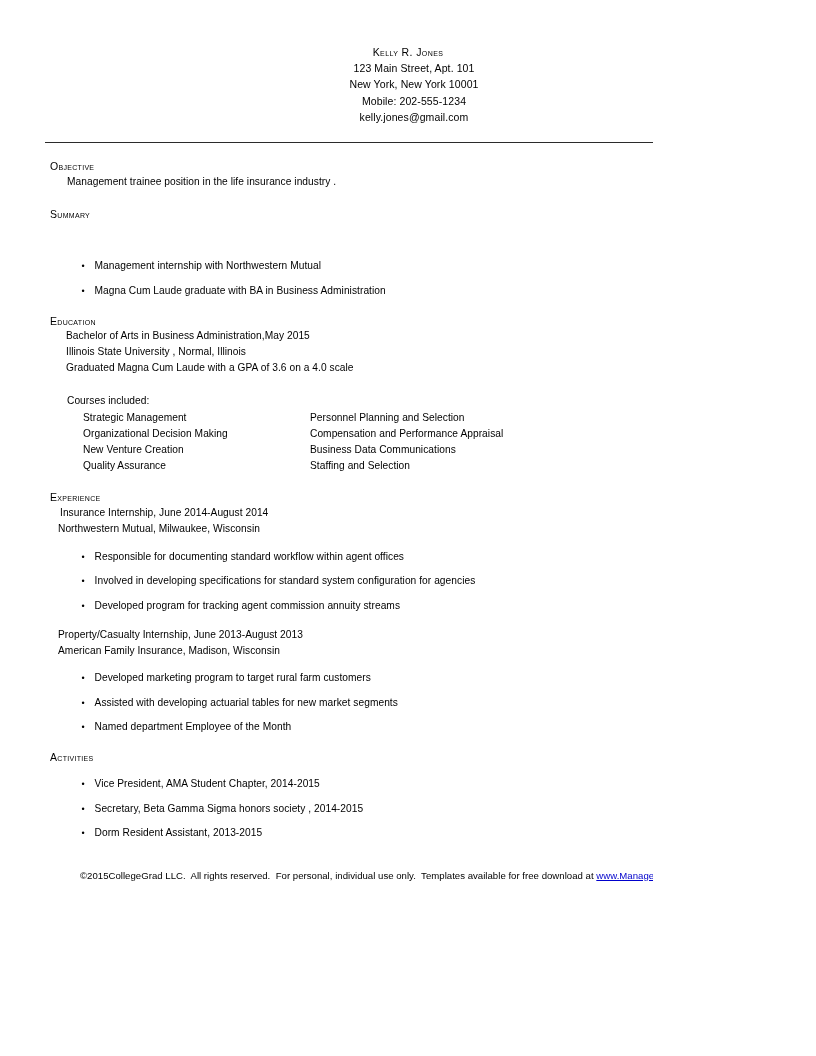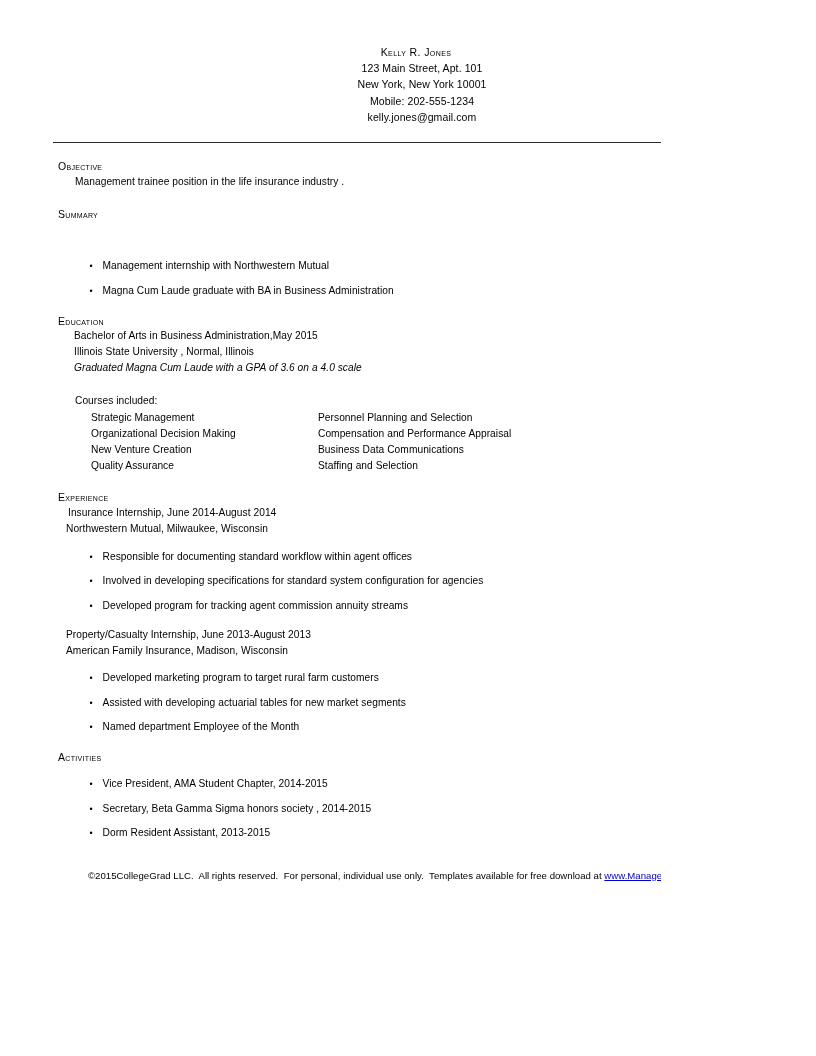--- a/index.html
+++ b/index.html
@@ -11,21 +11,21 @@
     width: 816px;
     height: 1056px;
     position: relative;
     font-family: "Liberation Sans", sans-serif;
     color: #000000;
     -webkit-font-smoothing: none;
   }
 
   .page {
     position: absolute;
-    left: 8px; top: 0;
+    left: 0; top: 0;
     width: 653px;
     height: 1056px;
     overflow: hidden;
   }
 
   
   .header {
     position: absolute;
     left: 0;
     top: 44px;
@@ -133,21 +133,21 @@
   <div class="bullet-row" style="top:249px;">
     <span class="bullet-dot">•</span><span class="bullet-text">Management internship with Northwestern Mutual</span>
   </div>
   <div class="bullet-row" style="top:274px;">
     <span class="bullet-dot">•</span><span class="bullet-text">Magna Cum Laude graduate with BA in Business Administration</span>
   </div>
 
   <div class="section-head" style="top:315px;">Education</div>
   <div class="line indent1" style="top:330px;">Bachelor of Arts in Business Administration,May 2015</div>
   <div class="line indent1" style="top:346px;">Illinois State University , Normal, Illinois</div>
-  <div class="line indent1" style="top:362px;font-style:italic;">Graduated Magna Cum Laude with a GPA of 3.6 on a 4.0 scale</div>
+  <div class="line indent1" style="top:362px;">Graduated Magna Cum Laude with a GPA of 3.6 on a 4.0 scale</div>
 
   <div class="line indent-obj" style="top:395px;">Courses included:</div>
 
   <div class="line course-col1" style="top:412px;">Strategic Management</div>
   <div class="line course-col1" style="top:428px;">Organizational Decision Making</div>
   <div class="line course-col1" style="top:444px;">New Venture Creation</div>
   <div class="line course-col1" style="top:460px;">Quality Assurance</div>
 
   <div class="line course-col2" style="top:412px;">Personnel Planning and Selection</div>
   <div class="line course-col2" style="top:428px;">Compensation and Performance Appraisal</div>

